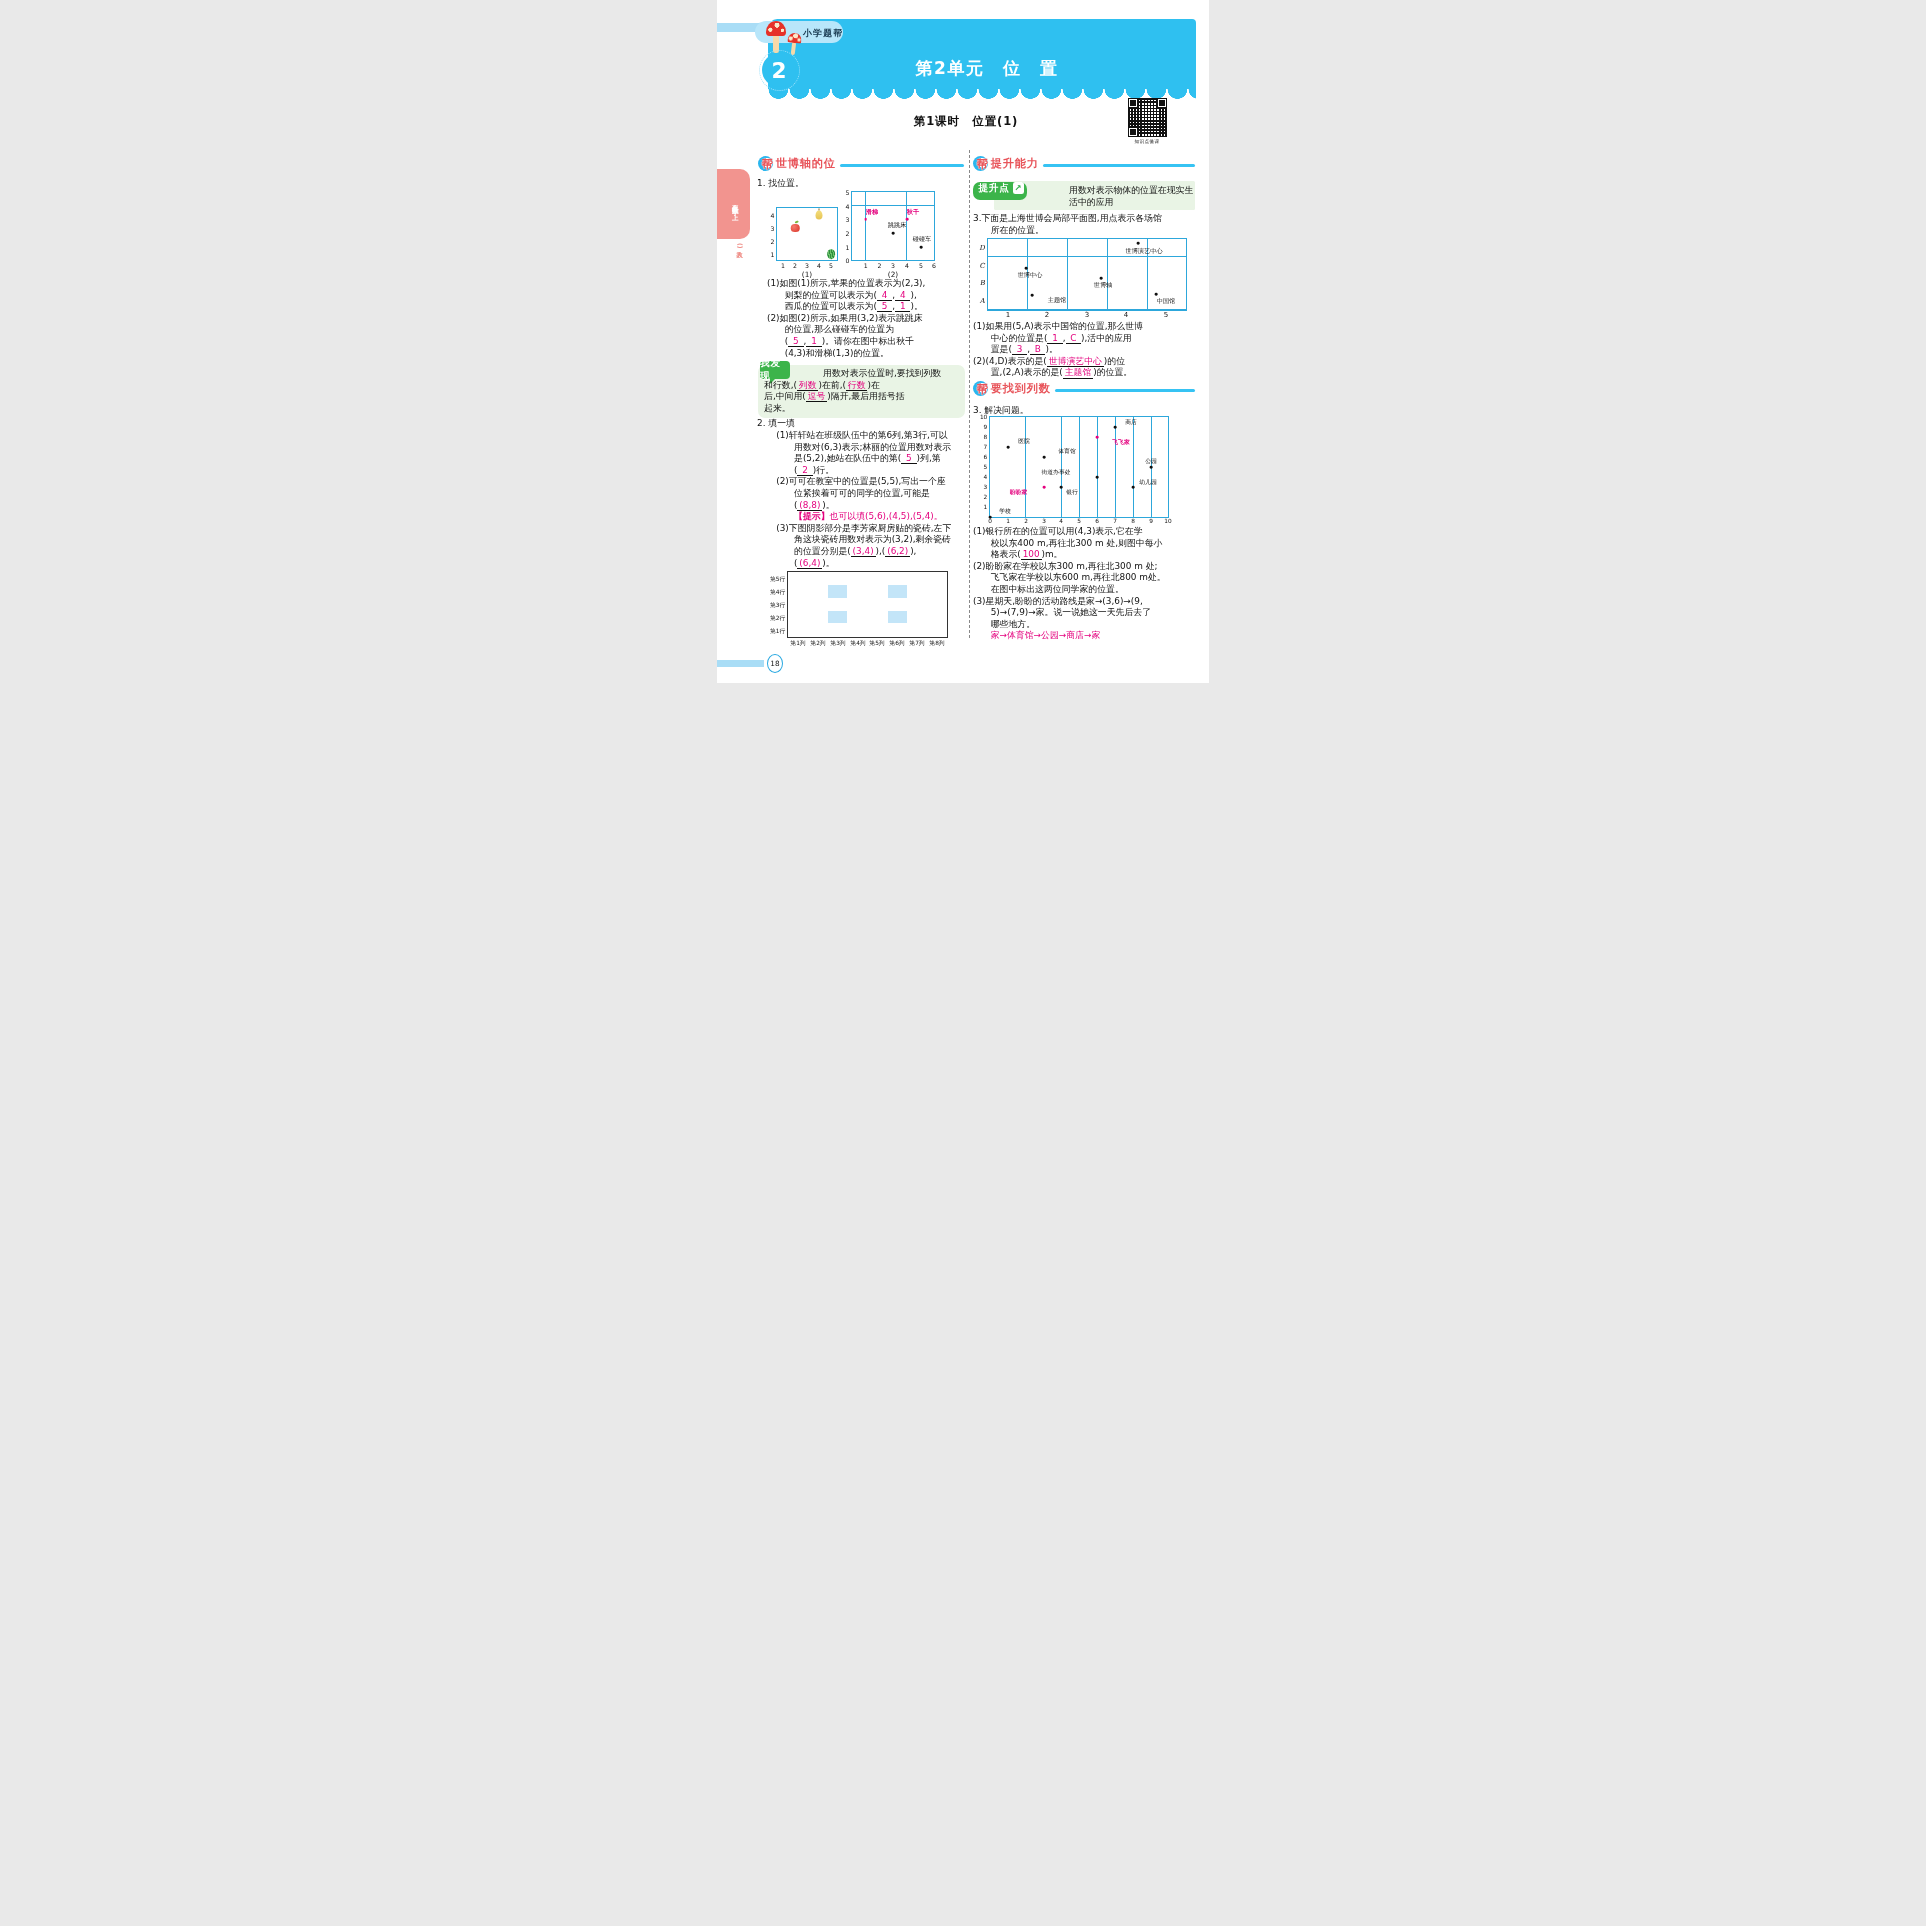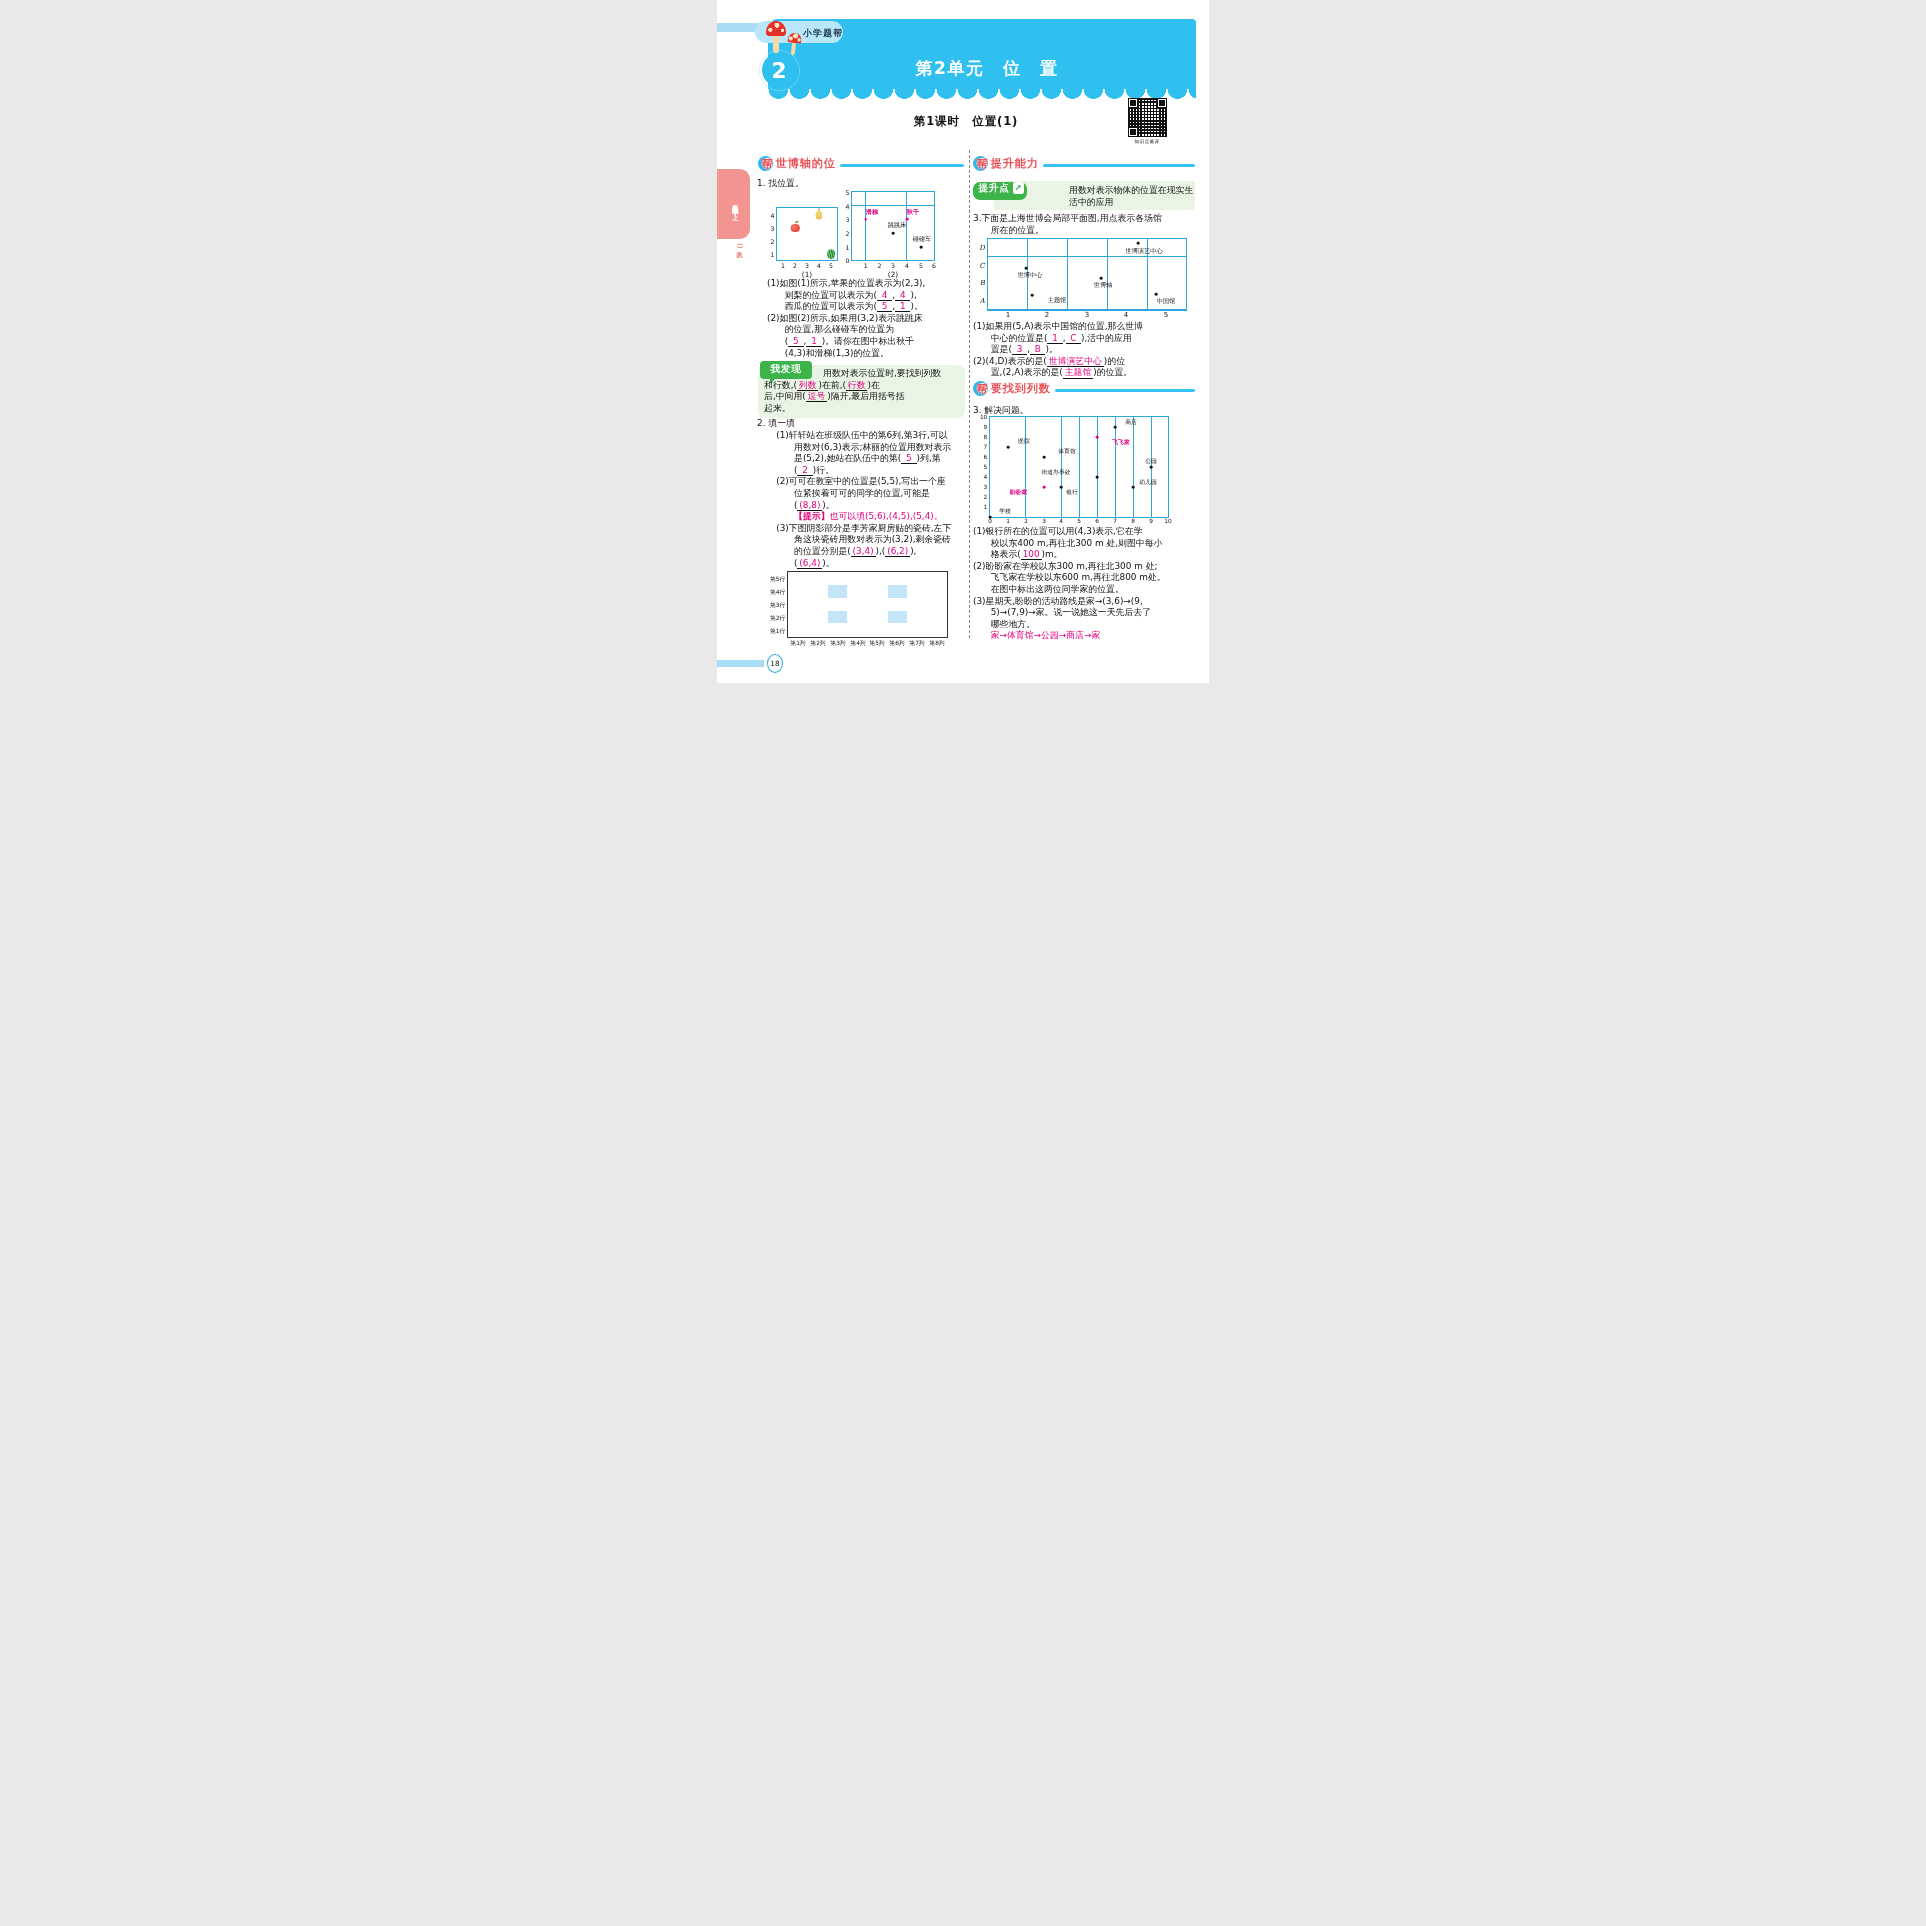--- a/index.html
+++ b/index.html
@@ -60,21 +60,21 @@
   .seg-p{color:#111;}
   .seg-a{display:inline-block;color:#e4017e;border-bottom:0.8px solid #111;min-width:11.6px;text-align:center;
          padding:0 1.9px;line-height:9.2px;}
   .seg-m{color:#e4017e;} .seg-mb{color:#e4017e;font-weight:bold;}
   #ex1-title{left:40px;top:178px;} #q1{left:50px;top:278px;}
   #found-text{left:47px;top:368px;} #ex2-title{left:40px;top:418px;} #ex2-body{left:50px;top:430px;}
   #boost-text{left:352px;top:185px;} #intro3{left:256px;top:213px;} #q3{left:256px;top:321px;}
   #ex4-title{left:256px;top:405px;} #q4{left:256px;top:526px;}
   
   .found-box{position:absolute;left:41px;top:365px;width:207px;height:53px;background:#e9f4e5;border-radius:7px;}
-  .found-label{position:absolute;left:43px;top:361px;width:52px;height:17.7px;background:#3cb44a;border-radius:3.9px;
+  .found-label{position:absolute;left:43px;top:361px;width:30px;height:17.7px;background:#3cb44a;border-radius:3.9px;
       color:#fff;font-size:9.6px;font-weight:bold;display:flex;align-items:center;justify-content:center;letter-spacing:0.8px;}
   .found-label::after{content:"";position:absolute;left:10px;bottom:-5px;border:3.5px solid transparent;
       border-top-color:#3cb44a;border-left-color:#3cb44a;}
   .boost-box{position:absolute;left:277px;top:181px;width:201px;height:29px;background:#e9f4e5;border-radius:1.5px;}
   .boost-label{position:absolute;left:256px;top:182px;height:17.7px;background:#3cb44a;border-radius:7px;color:#fff;
       font-size:9.6px;font-weight:bold;display:flex;align-items:flex-start;padding:0 3.1px 0 5.4px;letter-spacing:0.8px;}
   .boost-arrow{width:11.6px;height:11.6px;background:#fff;border-radius:2.3px;margin-left:3.1px;color:#2fae47;
       font-size:8.5px;font-weight:bold;display:flex;align-items:center;justify-content:center;}
   
   .lgrid{position:absolute;box-sizing:content-box;}

